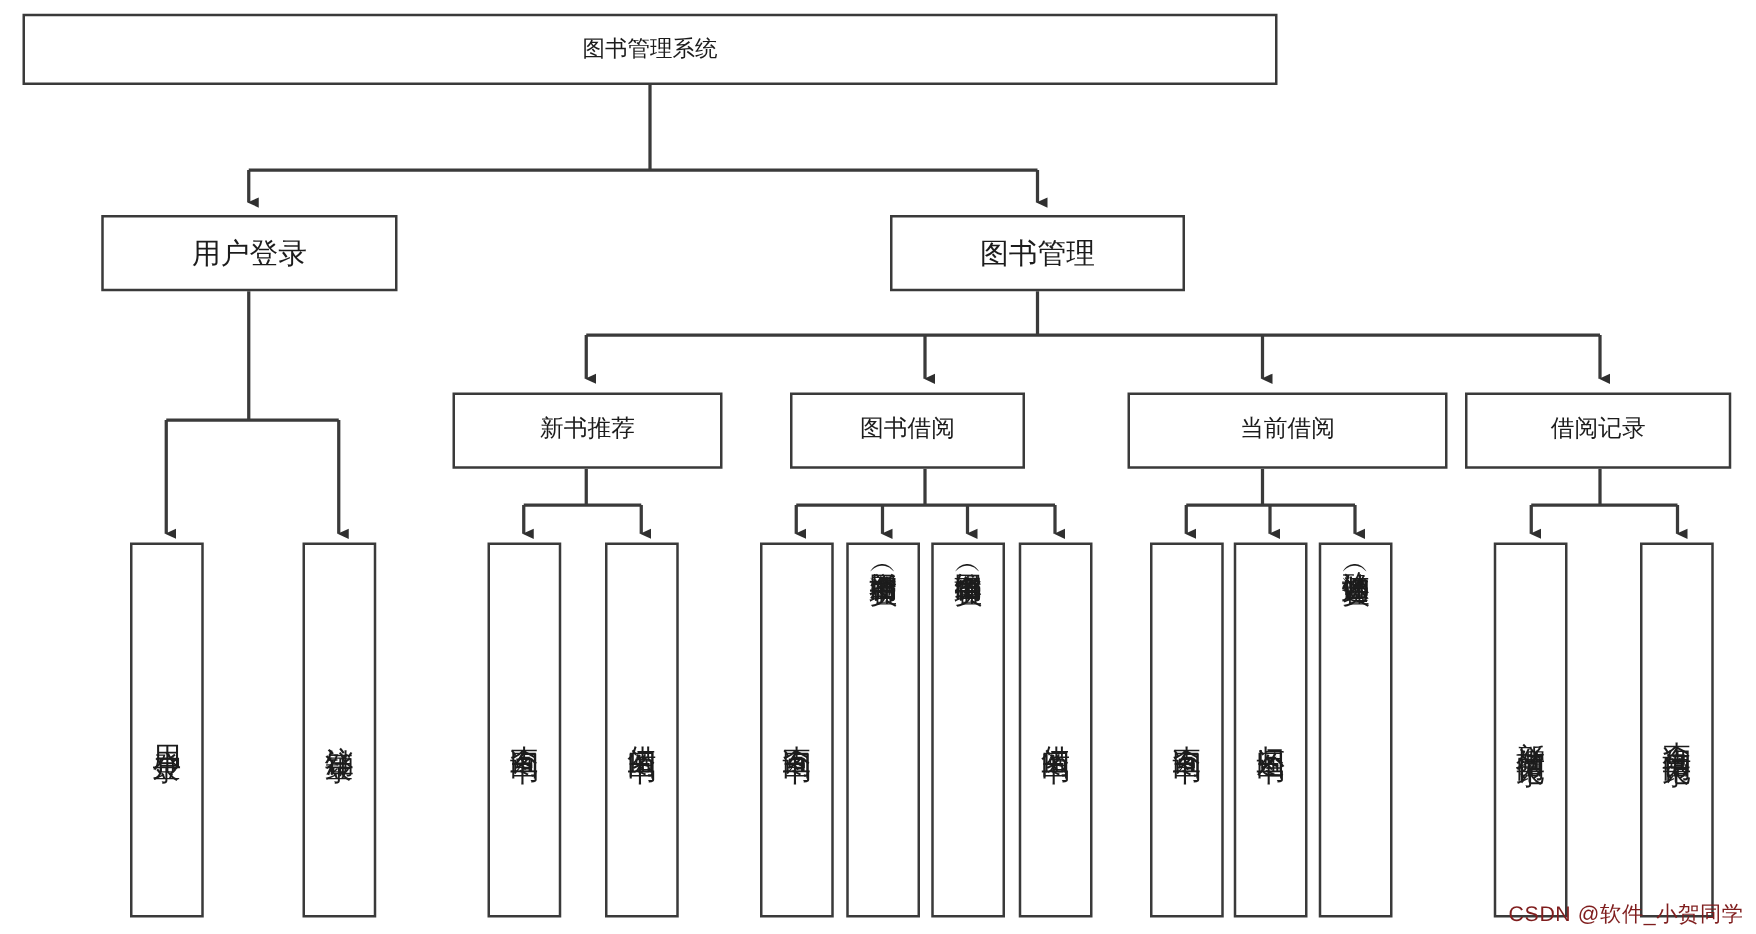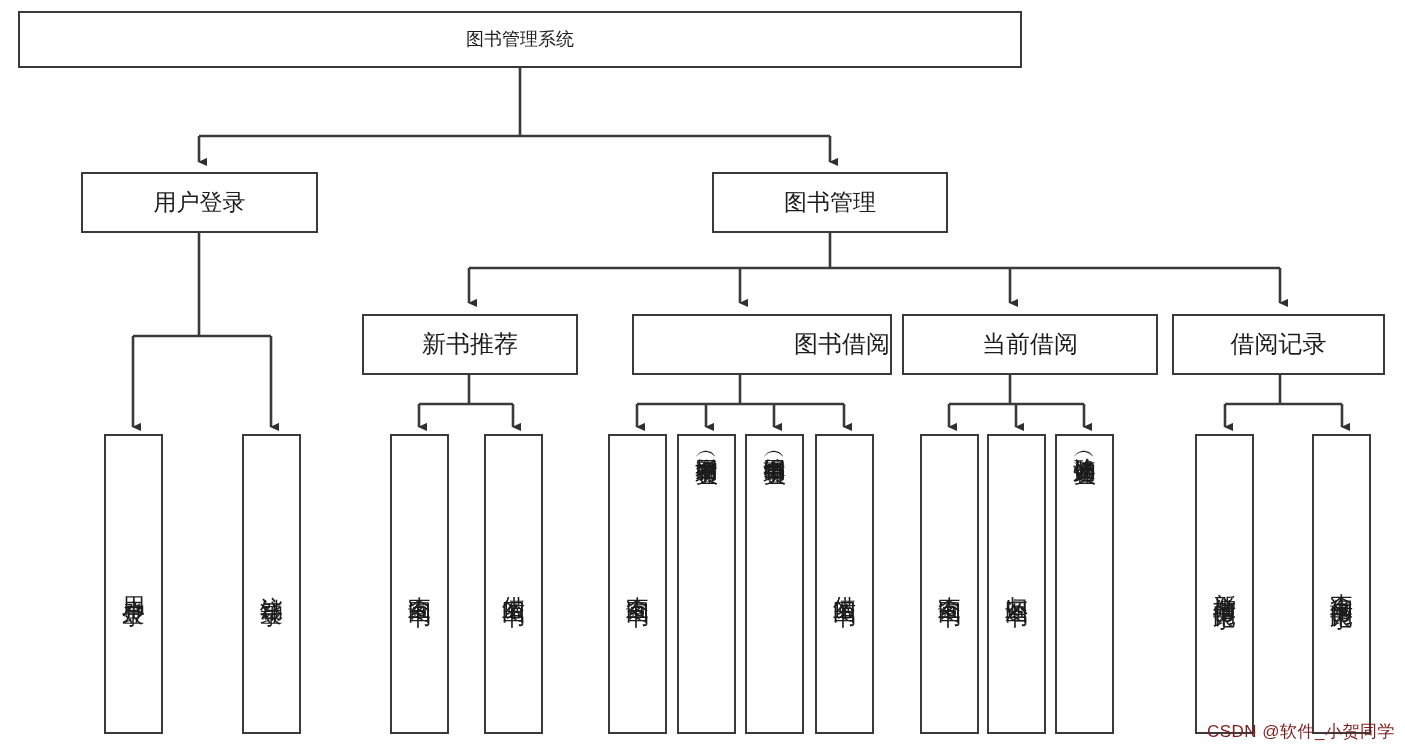--- a/index.html
+++ b/index.html
@@ -34,21 +34,21 @@
     align-items: center;
     justify-content: center;
   }
   .node .lbl {
     color: #1c1c1c;
     line-height: 1.18;
     white-space: nowrap;
   }
   .node.root .lbl { font-size: 18px; }
   .node.lvl1 .lbl { font-size: 23px; }
-  .node.lvl2 .lbl { font-size: 24px; }
+  .node.lvl2 .lbl { font-size: 19px; }
 
   
   .node.leaf {
     align-items: center;
     justify-content: center;
     padding: 4px 0;
   }
   .node.leaf .lbl {
     writing-mode: vertical-rl;
     text-orientation: upright;
@@ -137,21 +137,21 @@
   <div class="node lvl1" style="left:81px; top:172px; width:237px; height:61px;">
     <span class="lbl">用户登录</span>
   </div>
   <div class="node lvl1" style="left:712px; top:172px; width:236px; height:61px;">
     <span class="lbl">图书管理</span>
   </div>
 
   <div class="node lvl2" style="left:362px; top:314px; width:216px; height:61px;">
     <span class="lbl">新书推荐</span>
   </div>
-  <div class="node lvl2" style="left:632px; top:314px; width:260px; height:61px;justify-content:flex-end;">
+  <div class="node lvl2" style="left:632px; top:314px; width:188px; height:61px;">
     <span class="lbl">图书借阅</span>
   </div>
   <div class="node lvl2" style="left:902px; top:314px; width:256px; height:61px;">
     <span class="lbl">当前借阅</span>
   </div>
   <div class="node lvl2" style="left:1172px; top:314px; width:213px; height:61px;">
     <span class="lbl">借阅记录</span>
   </div>
 
   <div class="node leaf" style="left:104px; top:434px; width:59px; height:300px;">

